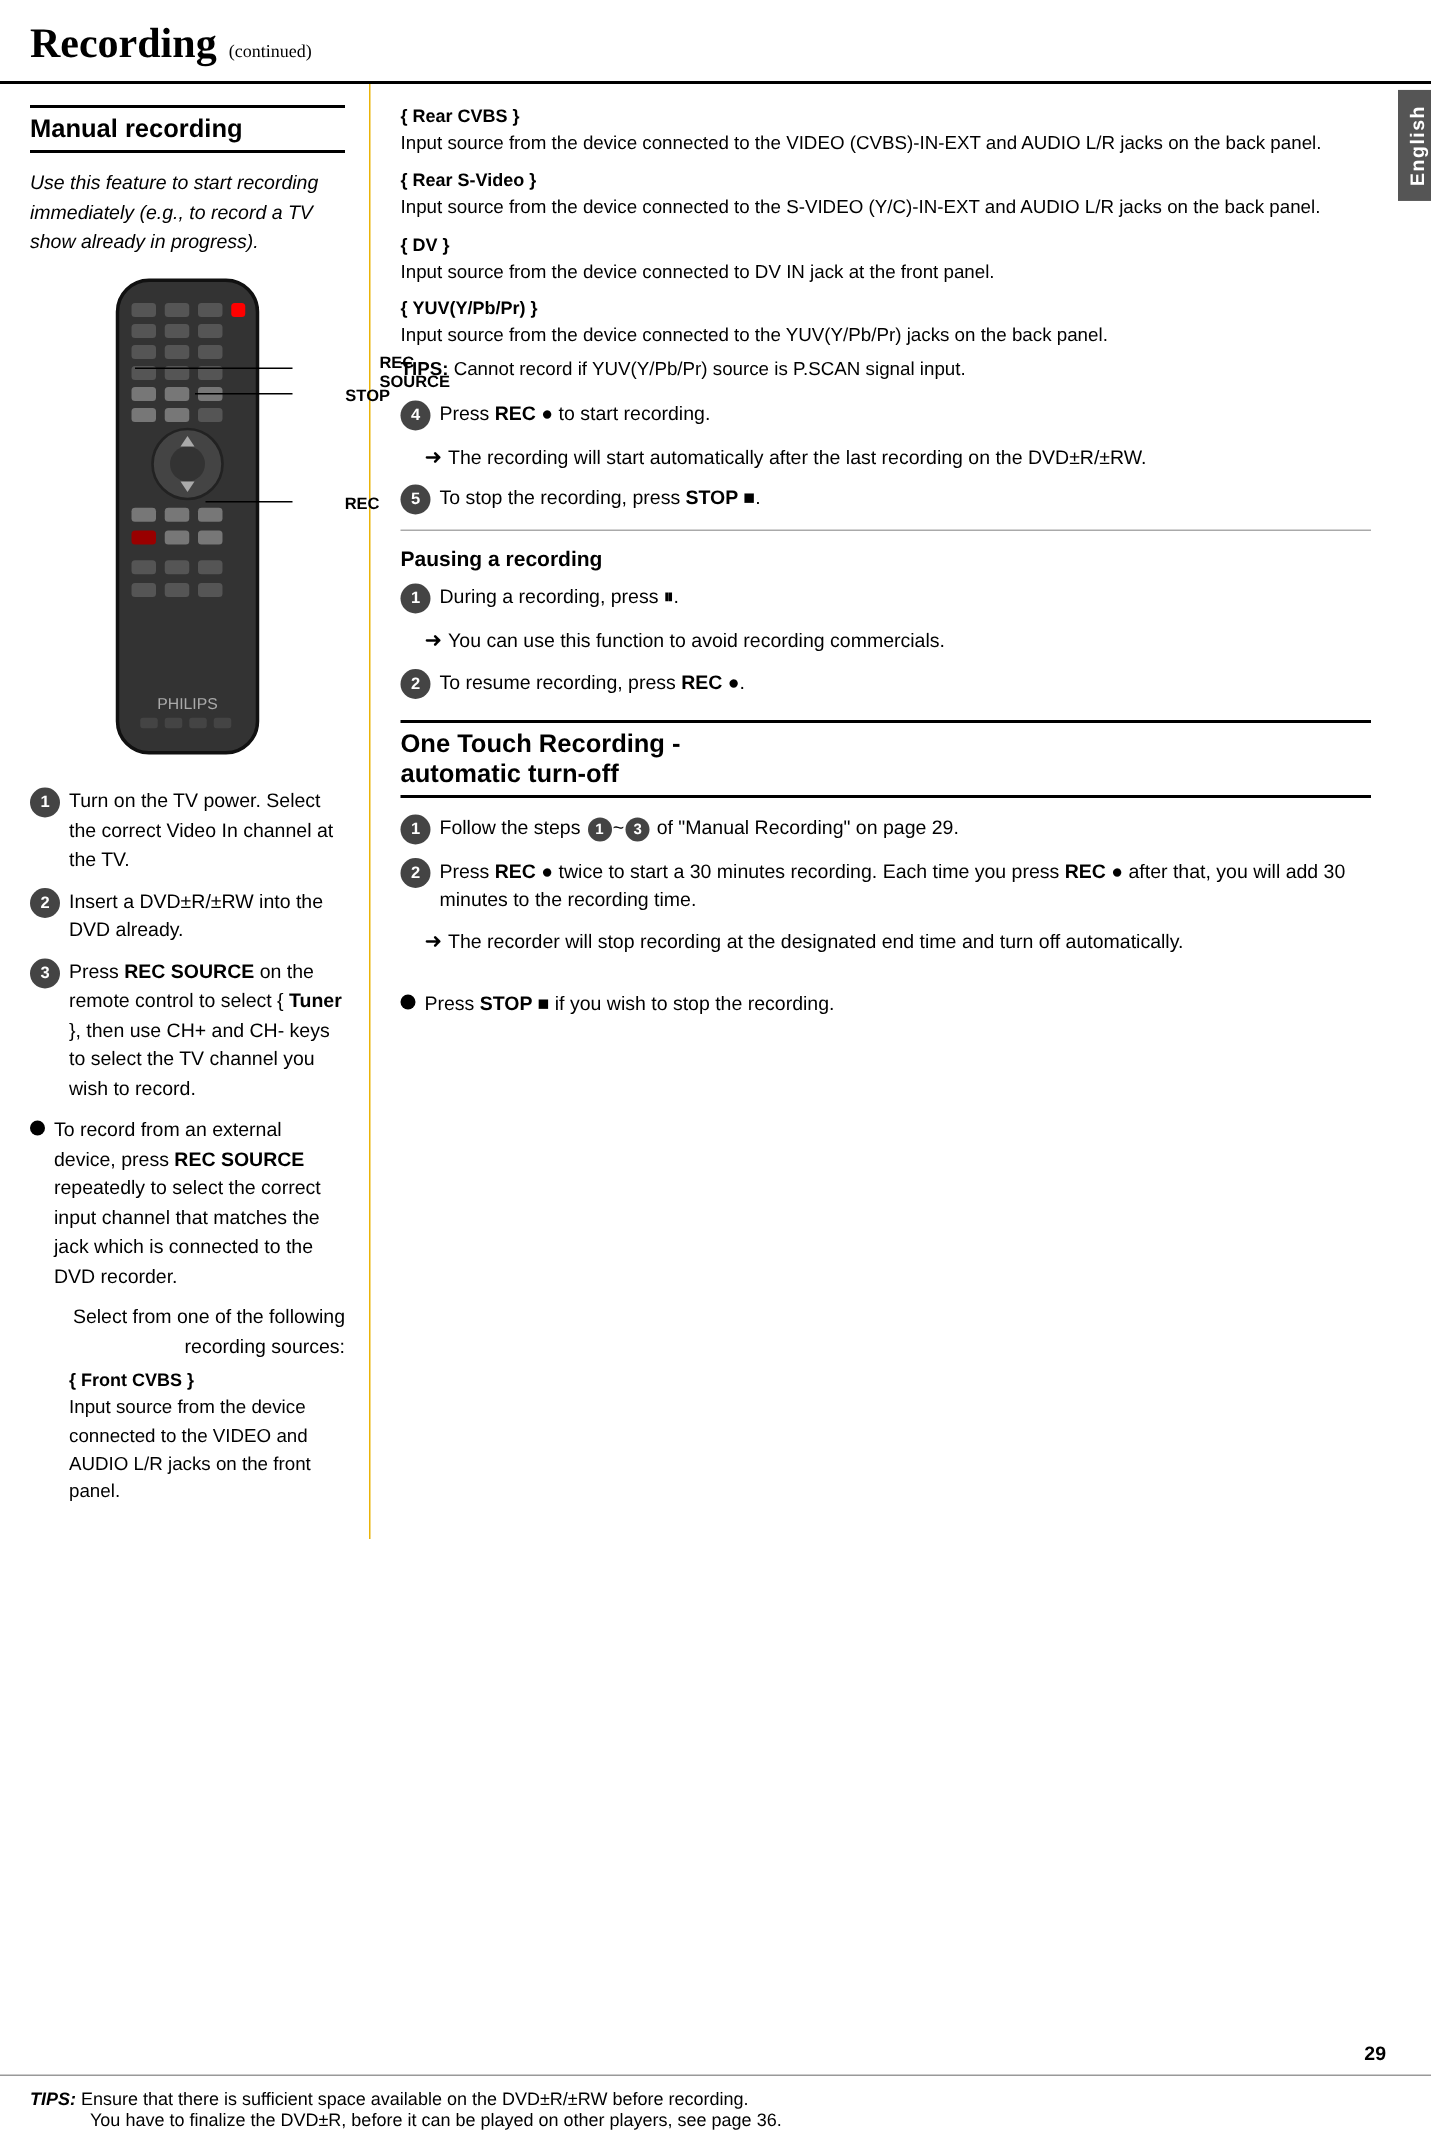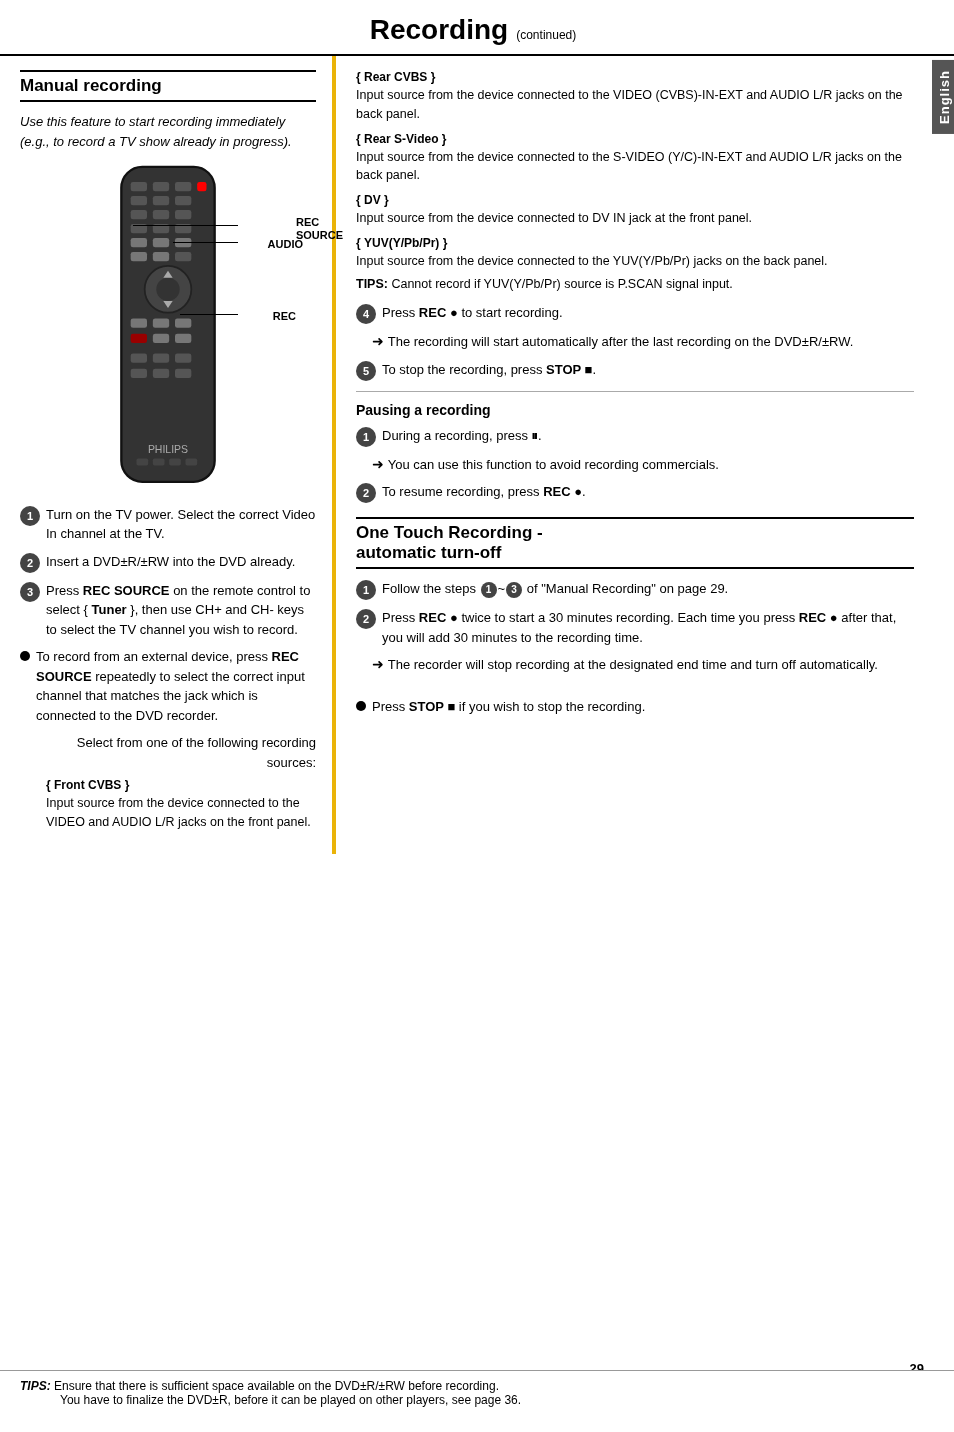--- a/index.html
+++ b/index.html
@@ -47,23 +47,23 @@
       transform: rotate(180deg);
       padding: 10px 5px;
       font-size: 13px;
       font-weight: bold;
       letter-spacing: 1px;
       width: 22px;
     }
 
     
     .left-col {
-      width: 336px;
+      width: 247px;
       padding: 14px 16px 14px 20px;
-      border-right: 4px solid #eab308;
+      border-right: 1px solid #eab308;
       flex-shrink: 0;
     }
 
     
     .right-col {
       flex: 1;
       padding: 14px 40px 14px 20px;
     }
 
     
@@ -197,21 +197,21 @@
       font-weight: bold;
       border-top: 2px solid #000;
       border-bottom: 2px solid #000;
       padding: 4px 0;
       margin-bottom: 10px;
     }
 
     
     .footer-tips {
       position: absolute;
-      bottom: 17px;
+      bottom: 4px;
       left: 0;
       right: 0;
       border-top: 1px solid #999;
       padding: 8px 20px;
       font-size: 12px;
       background: #fff;
     }
     .footer-tips .tips-label {
       font-style: italic;
       font-weight: bold;
@@ -246,21 +246,21 @@
       align-items: center;
       justify-content: center;
       margin: 0 1px;
     }
   </style>
 </head>
 <body>
 
 <div class="page">
 
-  <div class="page-header" style="display:flex; justify-content:center; align-items:baseline; padding: 14px 28px 8px 20px; border-bottom: 2px solid #000;">
+  <div class="page-header" style="display:flex; justify-content:flex-start; align-items:baseline; padding: 14px 28px 8px 20px; border-bottom: 2px solid #000; font-family: Liberation Serif, serif;">
     <span class="page-title">Recording</span>
     <span style="font-size:12px; font-weight:normal; margin-left:8px;">(continued)</span>
   </div>
 
   <div class="side-tab">English</div>
 
   <div class="two-col" style="padding-bottom: 90px;">
 
     <div class="left-col">
 
@@ -330,21 +330,21 @@
 
           
           
           <div style="position:absolute; right:-105px; top:55px; font-size:11px; font-weight:bold; line-height:1.2; text-align:left;">
             REC<br>SOURCE
           </div>
           <div style="position:absolute; right:0px; top:64px; width:105px; border-top:1px solid #000;"></div>
 
           
           <div style="position:absolute; right:-65px; top:77px; font-size:11px; font-weight:bold;">
-            AUDIO
+            STOP
           </div>
           <div style="position:absolute; right:0px; top:81px; width:65px; border-top:1px solid #000;"></div>
 
           
           <div style="position:absolute; right:-58px; top:149px; font-size:11px; font-weight:bold;">
             REC
           </div>
           <div style="position:absolute; right:0px; top:153px; width:58px; border-top:1px solid #000;"></div>
         </div>
       </div>

